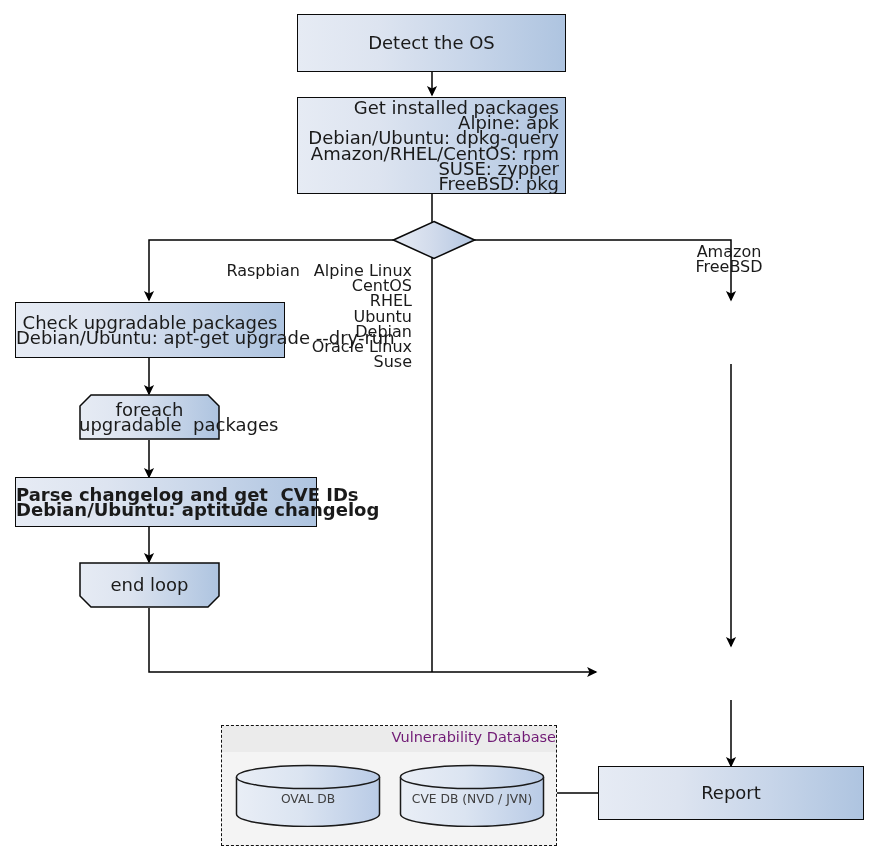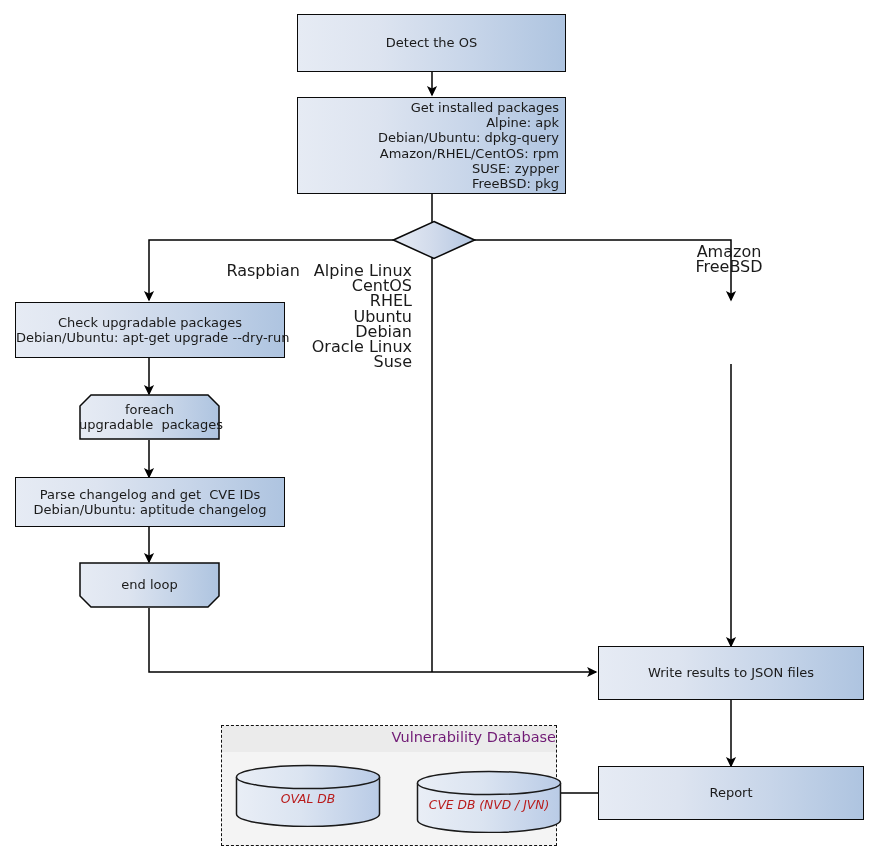--- a/index.html
+++ b/index.html
@@ -26,21 +26,21 @@
     pointer-events: none;
   }
   .node {
     position: absolute;
     box-sizing: border-box;
     display: flex;
     align-items: center;
     justify-content: center;
     border: 1.4px solid #0a0a0a;
     color: #1a1a1a;
-    font-size: 13px;
+    font-size: 18px;
     line-height: 15.2px;
     background: linear-gradient(to right, #e6ebf4 0%, #dde4f0 30%, #c7d5e9 65%, #aec4e0 100%);
     text-align: center;
     white-space: pre;
   }
   .node .txt { width: 100%; }
   .node.right-text .txt { text-align: right; padding-right: 6px; }
 
   .loop-start {
     border: none;
@@ -98,23 +98,22 @@
     white-space: pre;
   }
   .cylinder {
     position: absolute;
   }
   .cyl-label {
     position: absolute;
     width: 100%;
     text-align: center;
     font-size: 12.3px;
-    color: #b91c1c;
-    white-space: pre;
-    font-style: italic;
+    color: #404040;
+    white-space: pre;
   }
 </style>
 </head>
 <body>
 
 <div id="canvas">
 
   <svg class="edges" viewBox="0 0 881 857">
     <defs>
       <marker id="arrow" viewBox="0 0 12 12" refX="9.5" refY="6" markerWidth="7.5" markerHeight="7.5" orient="auto-start-reverse">
@@ -188,43 +187,40 @@
     </svg>
     <span class="txt">foreach
 upgradable  packages</span>
   </div>
 
   <div class="node" style="left:15px; top:302px; width:270px; height:56px;">
     <span class="txt">Check upgradable packages
 Debian/Ubuntu: apt-get upgrade --dry-run</span>
   </div>
 
-  <div class="node" style="left:15px; top:477px; width:270px; height:50px;">
+  <div class="node" style="left:15px; top:477px; width:302px; height:50px;font-weight:bold;">
     <span class="txt">Parse changelog and get  CVE IDs
 Debian/Ubuntu: aptitude changelog</span>
   </div>
 
   <div class="node loop-end" style="left:79px; top:562px; width:141px; height:46px;">
     <svg class="shape" width="141" height="46" viewBox="0 0 141 46" preserveAspectRatio="none">
       <defs>
         <linearGradient id="gradLoopB" x1="0" y1="0" x2="1" y2="0">
           <stop offset="0%" stop-color="#e6ebf4"></stop>
           <stop offset="35%" stop-color="#dde4f0"></stop>
           <stop offset="100%" stop-color="#aec4e0"></stop>
         </linearGradient>
       </defs>
       <polygon points="1,1 140,1 140,34 129,45 12,45 1,34" fill="url(#gradLoopB)" stroke="#0a0a0a" stroke-width="1.5"></polygon>
     </svg>
     <span class="txt">end loop</span>
   </div>
 
 
-  <div class="node" style="left:598px; top:646px; width:266px; height:54px;">
-    <span class="txt">Write results to JSON files</span>
-  </div>
 
   <div class="node" style="left:598px; top:766px; width:266px; height:54px;">
     <span class="txt">Report</span>
   </div>
 
   <div class="edge-label" style="left:150px; top:263px; width:150px;text-align:right;">Raspbian</div>
 
   <div class="edge-label right-al" style="left:292px; top:263px; width:120px;">Alpine Linux
 CentOS
 RHEL
@@ -248,21 +244,21 @@
             <stop offset="45%" stop-color="#dbe4f1"></stop>
             <stop offset="100%" stop-color="#b9cbe6"></stop>
           </linearGradient>
         </defs>
         <path d="M 1.5 13 L 1.5 50 A 71.5 12.5 0 0 0 144.5 50 L 144.5 13" fill="url(#gradCylA)" stroke="#1a1a1a" stroke-width="1.5"></path>
         <ellipse cx="73" cy="13" rx="71.5" ry="11.6" fill="url(#gradCylA)" stroke="#1a1a1a" stroke-width="1.5"></ellipse>
       </svg>
       <div class="cyl-label" style="top:28px;">OVAL DB</div>
     </div>
 
-    <div class="cylinder" style="left:177px; top:44px; width:146px; height:63px;margin-left:17px;">
+    <div class="cylinder" style="left:177px; top:38px; width:146px; height:63px;">
       <svg width="146" height="63" viewBox="0 0 146 63">
         <defs>
           <linearGradient id="gradCylB" x1="0" y1="0" x2="1" y2="0">
             <stop offset="0%" stop-color="#e9eef6"></stop>
             <stop offset="45%" stop-color="#dbe4f1"></stop>
             <stop offset="100%" stop-color="#b9cbe6"></stop>
           </linearGradient>
         </defs>
         <path d="M 1.5 13 L 1.5 50 A 71.5 12.5 0 0 0 144.5 50 L 144.5 13" fill="url(#gradCylB)" stroke="#1a1a1a" stroke-width="1.5"></path>
         <ellipse cx="73" cy="13" rx="71.5" ry="11.6" fill="url(#gradCylB)" stroke="#1a1a1a" stroke-width="1.5"></ellipse>

